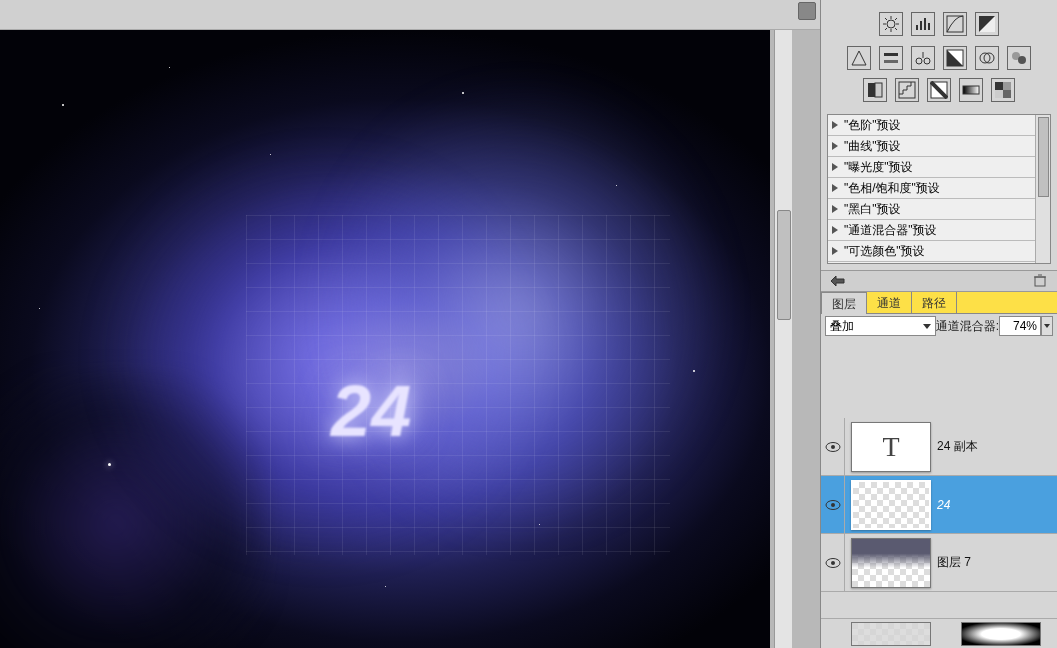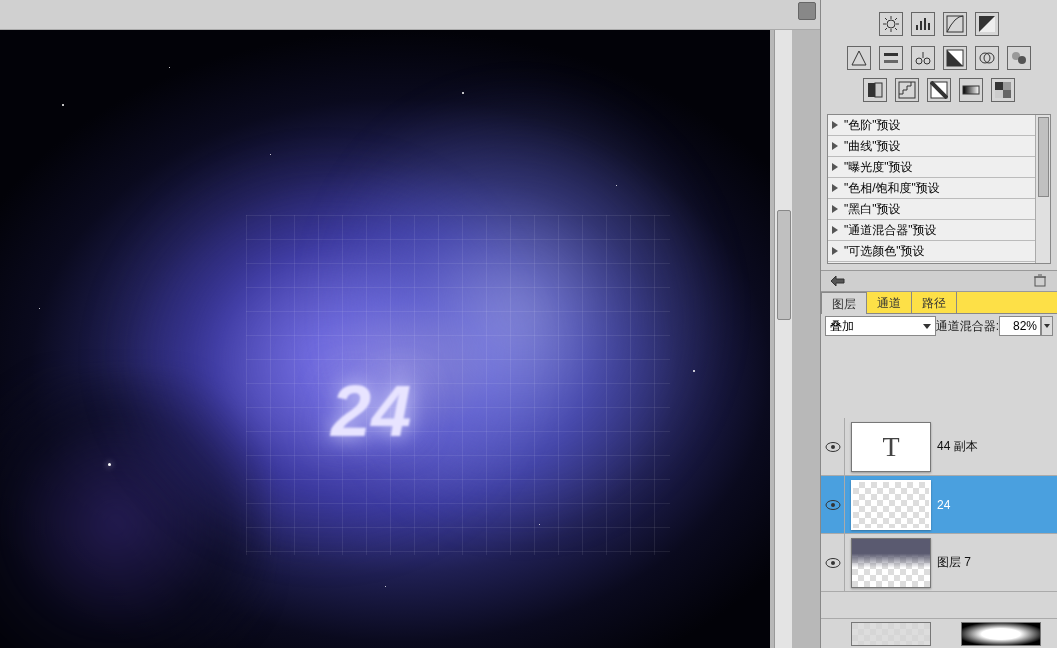--- a/index.html
+++ b/index.html
@@ -57,21 +57,21 @@
 .layer.sel { background: #4aa0df; }
 .eye { width: 24px; height: 58px; border-right: 1px solid #aaa; display: flex; align-items: center; justify-content: center; }
 .eye svg { width: 16px; height: 12px; }
 .thumbwrap { width: 80px; height: 50px; margin: 0 6px; border: 1px solid #777; background: #fff; position: relative; box-shadow: 0 1px 2px rgba(0,0,0,.3); }
 .layer.sel .thumbwrap { border: 2px solid #fff; }
 .checker { position: absolute; inset: 0; background-image: linear-gradient(45deg,#ddd 25%,transparent 25%),linear-gradient(-45deg,#ddd 25%,transparent 25%),linear-gradient(45deg,transparent 75%,#ddd 75%),linear-gradient(-45deg,transparent 75%,#ddd 75%); background-size: 12px 12px; background-position: 0 0,0 6px,6px -6px,-6px 0; }
 .tthumb { position: absolute; inset: 0; display: flex; align-items: center; justify-content: center; font-size: 28px; font-family: Georgia,serif; color: #444; }
 .dark { position: absolute; inset: 0; background: radial-gradient(ellipse at center, transparent 20%, rgba(0,0,0,.6) 70%); }
 .cloudy { position: absolute; inset: 0; background: linear-gradient(#5a5a70 30%, transparent 60%); }
 .lname { color: #111; }
-.layer.sel .lname { color: #fff; }
+.layer.sel .lname { color: #fff; font-style: italic; }
 
 .bottomstrip { position: absolute; bottom: 0; left: 0; right: 0; height: 30px; display: flex; align-items: center; border-top: 1px solid #aaa; }
 .bottomstrip .mini { width: 80px; height: 24px; margin-left: 30px; border: 1px solid #777; position: relative; }
 .bottomstrip .mask { width: 80px; height: 24px; margin-left: 30px; border: 1px solid #777; background: radial-gradient(ellipse at center,#fff 35%,#000 80%); }
 </style>
 </head>
 <body>
 
 <div class="workspace">
   <div class="topbar">
@@ -262,41 +262,41 @@
     <div class="ptab">路径</div>
   </div>
 
   <div class="optrow">
     <div class="blendsel">
       <span>叠加</span>
       <span class="dd"></span>
     </div>
     <span class="lbl">通道混合器:</span>
     <div class="valbox">
-        <span>82%</span>
+        <span>74%</span>
       </div>
     <div class="ddmini">
         <span></span>
       </div>
   </div>
 
 
   <div class="layerlist">
 
     <div class="layer">
       <div class="eye">
           <svg viewBox="0 0 16 12">
             <ellipse cx="8" cy="6" rx="7" ry="4.5" fill="none" stroke="#333"></ellipse>
             <circle cx="8" cy="6" r="2" fill="#333"></circle>
           </svg>
         </div>
       <div class="thumbwrap">
           <div class="tthumb">T</div>
         </div>
-      <span class="lname">44 副本</span>
+      <span class="lname">24 副本</span>
     </div>
 
     <div class="layer sel">
       <div class="eye">
           <svg viewBox="0 0 16 12">
             <ellipse cx="8" cy="6" rx="7" ry="4.5" fill="none" stroke="#333"></ellipse>
             <circle cx="8" cy="6" r="2" fill="#333"></circle>
           </svg>
         </div>
       <div class="thumbwrap">

